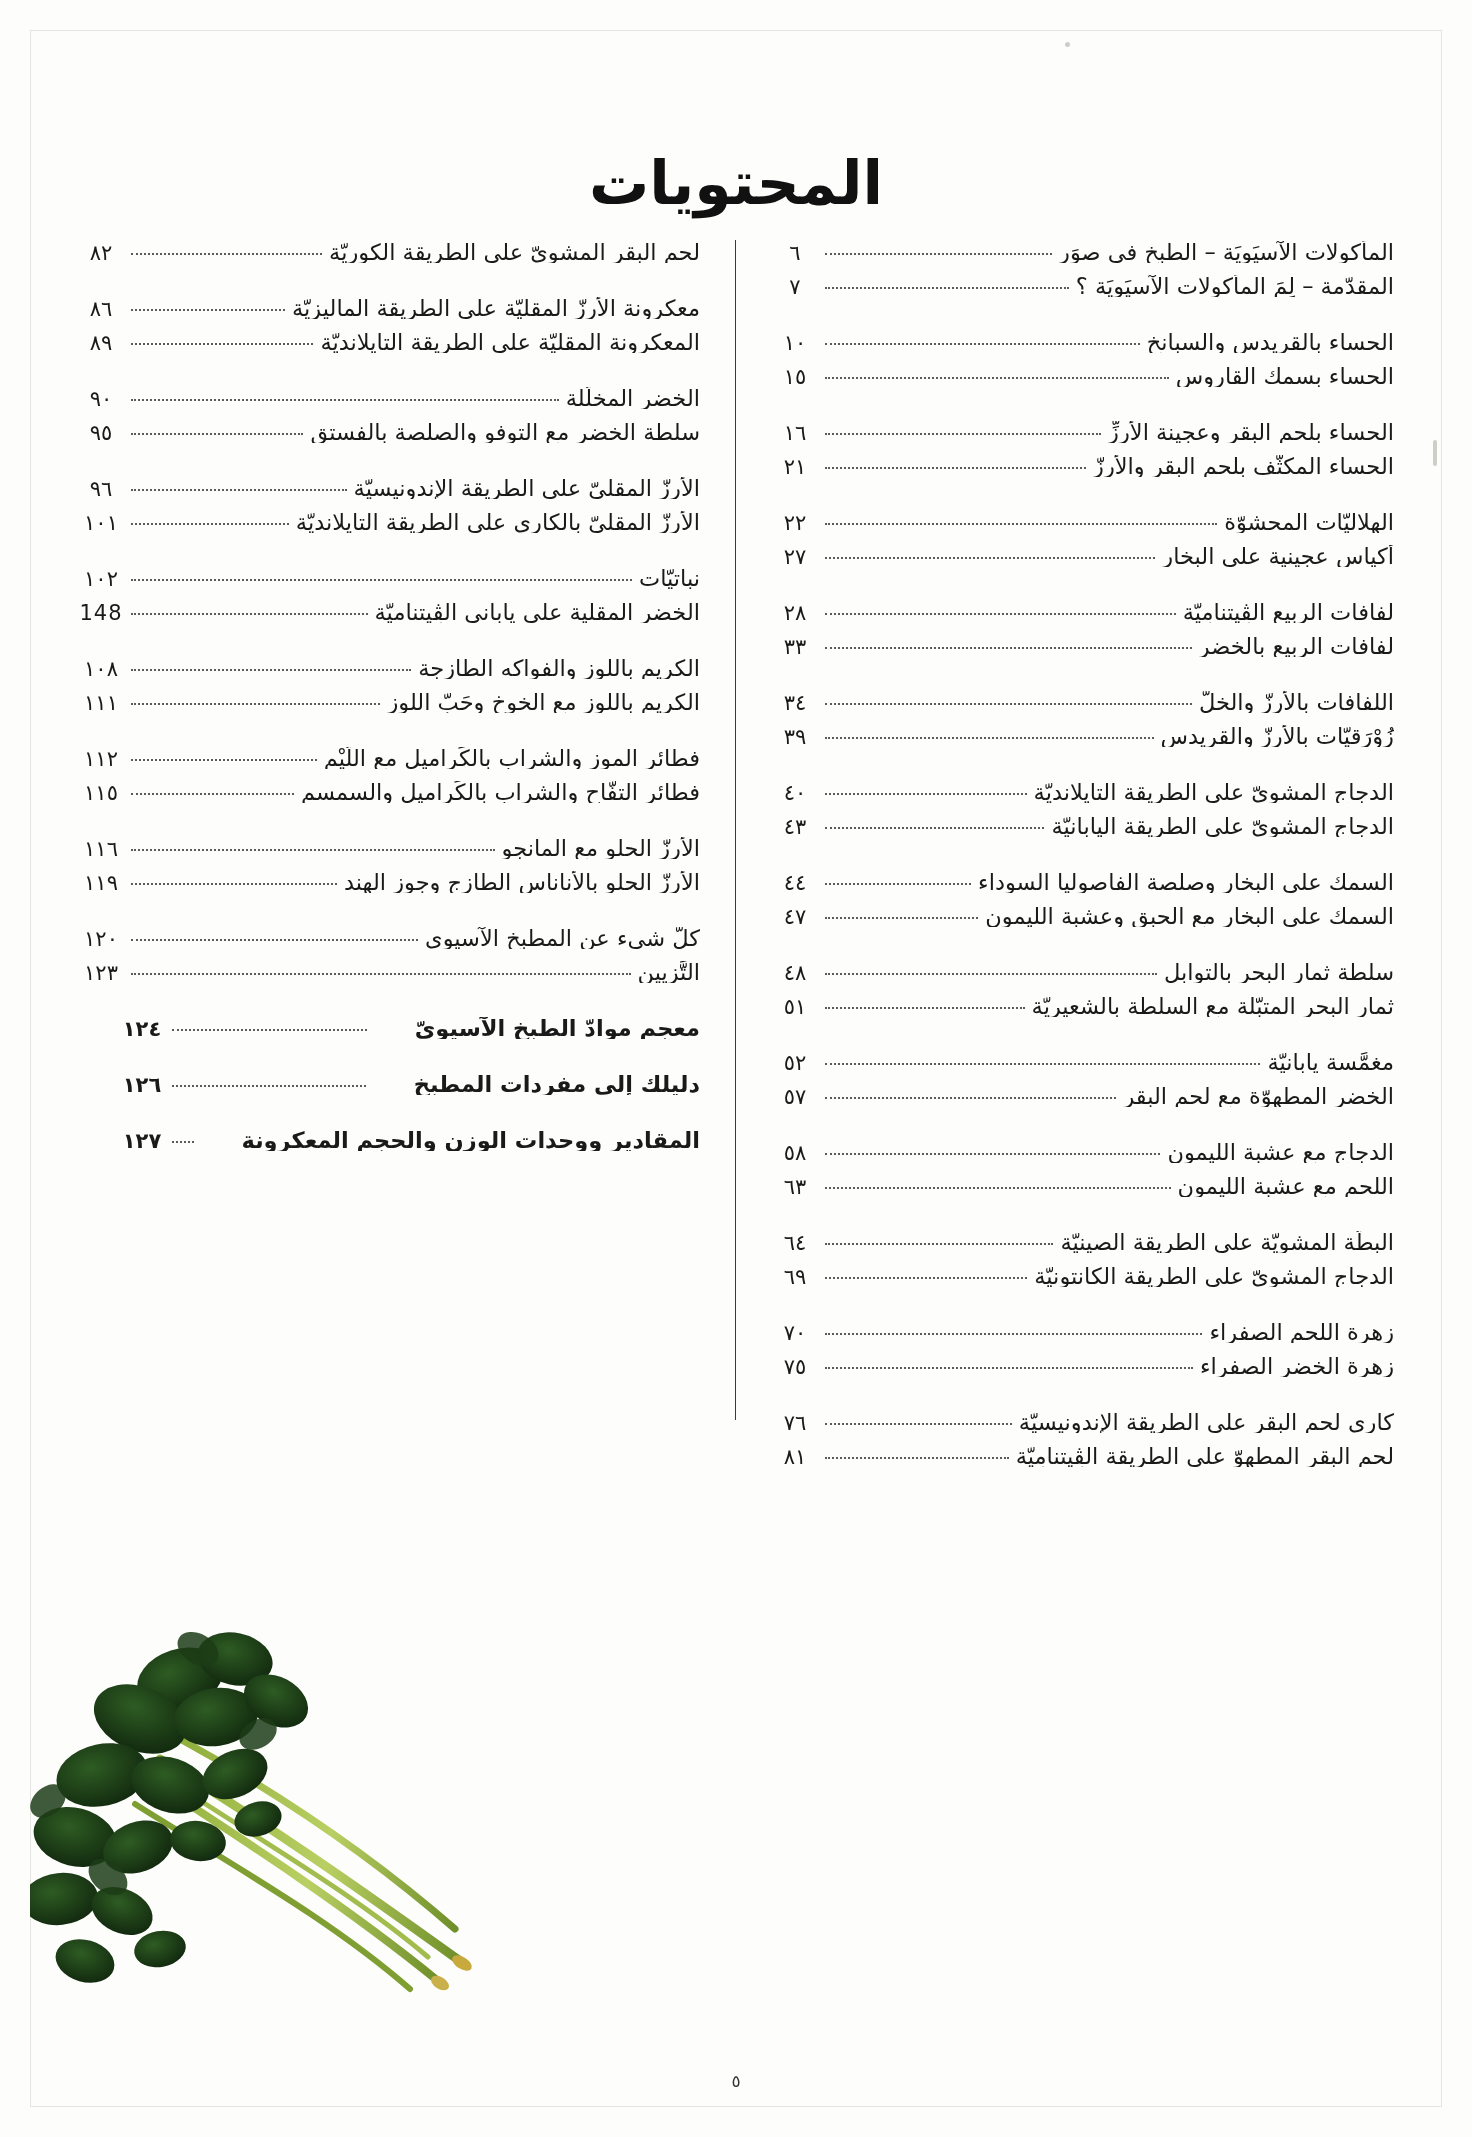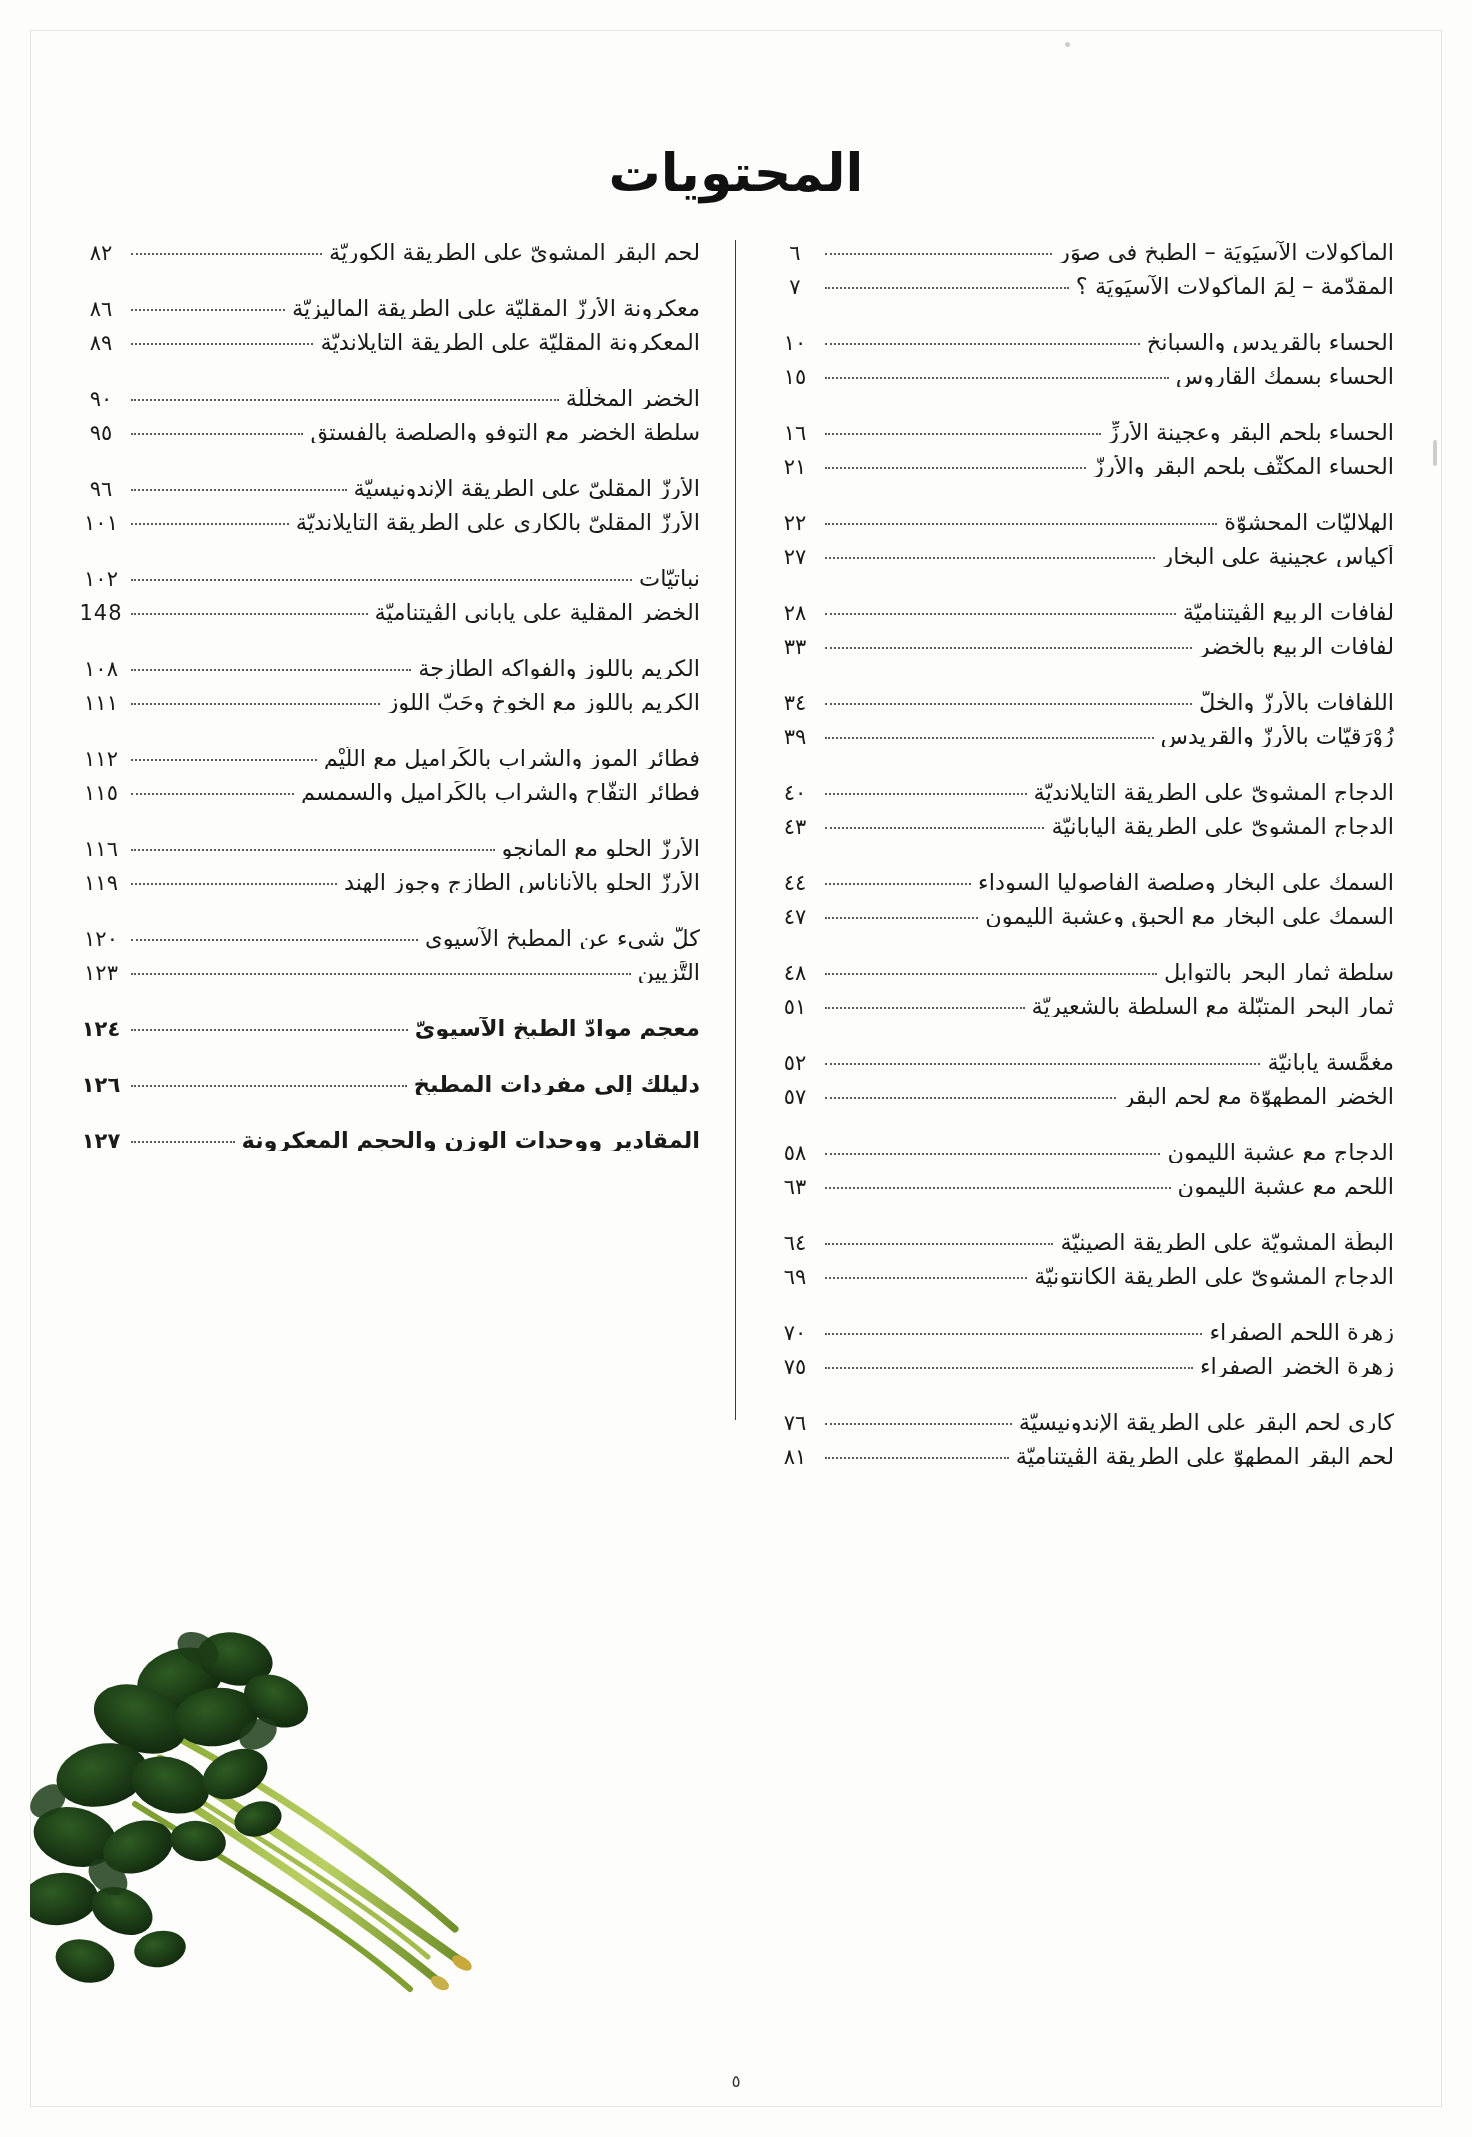--- a/index.html
+++ b/index.html
@@ -29,21 +29,21 @@
     bottom: 30px;
     border: 1px solid #e6e4e0;
     pointer-events: none;
   }
   .title {
     position: absolute;
     top: 108px;
     left: 0;
     right: 0;
     text-align: center;
-    font-size: 52px;
+    font-size: 60px;
     font-weight: bold;
     letter-spacing: 0px;
     color: #111;
   }
   .columns {
     position: absolute;
     top: 235px;
     left: 60px;
     right: 60px;
     display: flex;
@@ -96,20 +96,21 @@
     flex: 0 0 auto;
     font-size: 21px;
     letter-spacing: 1px;
     min-width: 46px;
     text-align: center;
     direction: rtl;
   }
   .entry.bold .label,
   .entry.bold .pagenum {
     font-weight: bold;
+    margin-left: 41px;
   }
   .gap {
     height: 22px;
   }
   
   .photo {
     position: absolute;
     left: 30px;
     bottom: 118px;
     width: 560px;

